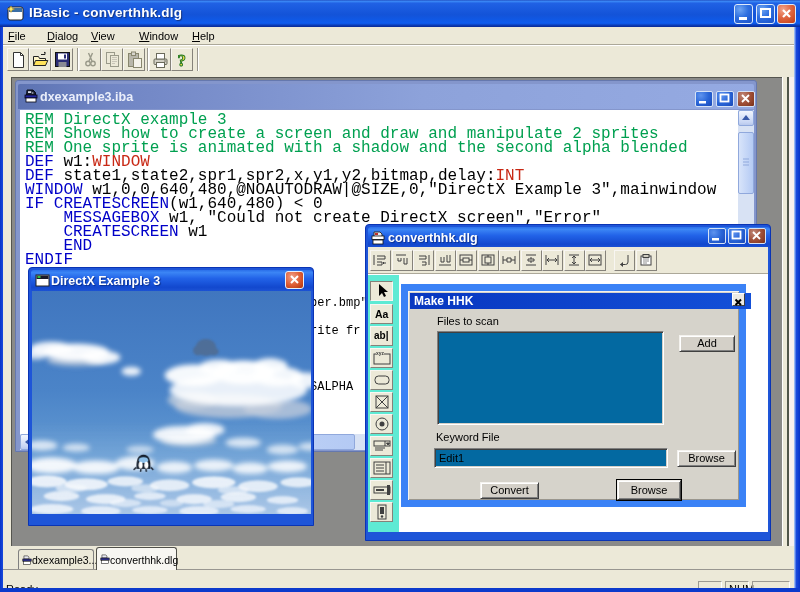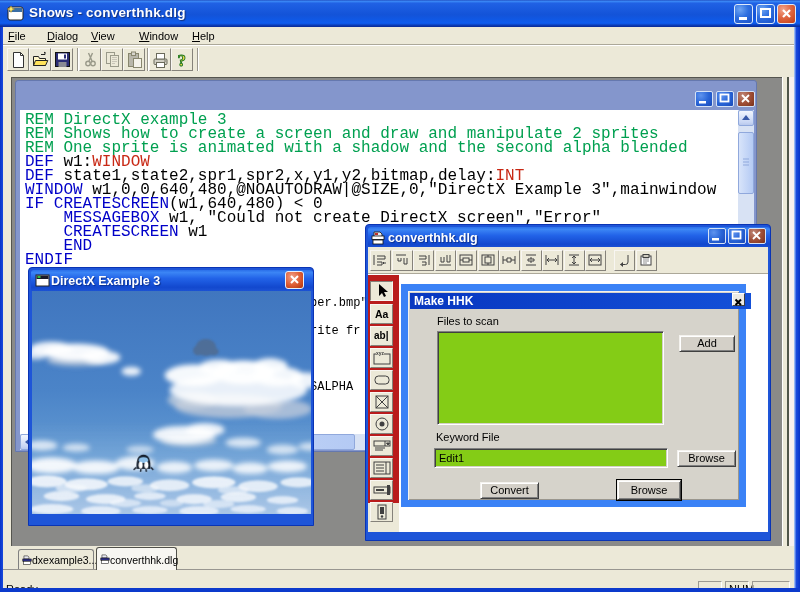--- a/index.html
+++ b/index.html
@@ -70,36 +70,36 @@
 .xbtn-sm { width:19px; height:18px; border-radius:3px; border:1px solid #E8F0FC;
   background:radial-gradient(circle at 35% 30%, #F0A088 0%, #E06038 50%, #B03208 100%); }
 #sky { left:3px; top:23px; width:279px; height:223px; overflow:hidden; }
 
 #dlgwin { left:353px; top:146px; width:406px; height:317px; }
 #dlgwin-title { left:2px; top:2px; width:402px; height:21px; }
 #dlgwin-inner { left:2px; top:22px; width:400px; height:285px; background:#ECE9D8; }
 #dlgtoolbar { left:0; top:0; width:400px; height:27px; border-bottom:1px solid #ACA899; box-shadow:0 1px 0 #fff; }
 .dtb { top:3px; width:21px; height:21px; background:#ECE9D8; border:1px solid; border-color:#F8F6F2 #85827A #85827A #F8F6F2; }
 .dtb svg { position:absolute; left:1px; top:2px; }
-#lefttools { left:0; top:28px; width:31px; height:228px; background:#b91c1c; }
+#lefttools { left:0; top:28px; width:31px; height:257px; background:#5eead4; }
 .ltb { left:2px; width:23px; height:20px; background:#ECE9D8; border:1px solid; border-color:#F8F6F2 #85827A #85827A #F8F6F2; font-size:11px; font-weight:bold; }
 .ltb.pressed { border-color:#85827A #F8F6F2 #F8F6F2 #85827A; }
 .ltb svg { position:absolute; left:0px; top:0px; }
 #canvas { left:31px; top:28px; width:369px; height:257px; background:#fff; }
 
 
 #mkdlg { left:2px; top:9px; width:345px; height:223px; background:#D6D3CB;
   border:7px solid #3b82f6; box-shadow:inset 1px 1px 0 #F4F2EE, inset -1px -1px 0 #9A968E; }
 #mktitle { left:2px; top:2px; width:341px; height:16px;
   background:linear-gradient(90deg,#0837C0,#1350D8); }
 #mktitle span { position:absolute; left:4px; top:1px; color:#fff; font-weight:bold; font-size:12px; }
 #mkclose { left:324px; top:2px; width:13px; height:13px; background:#EDEBE4;
   border:1px solid; border-color:#fff #404040 #404040 #fff; }
 .lbl { font-size:11px; color:#000; }
-.sunken { background:#84cc16; border:1px solid; border-color:#808080 #fff #fff #808080;
+.sunken { background:#0369a1; border:1px solid; border-color:#808080 #fff #fff #808080;
   box-shadow:inset 1px 1px 0 #404040, inset -1px -1px 0 #D4D0C8; }
 .btn { background:#D4D0C8; border:1px solid; border-color:#F4F2EE #404040 #404040 #F4F2EE;
   box-shadow:inset 1px 1px 0 #fff, inset -1px -1px 0 #808080;
   font-size:11px; text-align:center; color:#000; }
 .btn.default { outline:1px solid #000; }
 
 
 #tabbar { left:3px; top:546px; width:791px; height:24px; background:#ECE9D8; }
 .tab { font-size:11px; color:#000; background:#ECE9D8; border:1px solid #808080; border-bottom:none; border-radius:3px 3px 0 0; }
 #tab1 { left:15px; top:3px; width:76px; height:20px; }
@@ -108,21 +108,21 @@
 .tabicon { position:absolute; left:3px; top:3px; }
 
 
 #statusbar { left:3px; top:570px; width:791px; height:18px; background:#ECE9D8; font-size:11px;margin-top:9px; }
 .spanel { top:2px; height:14px; border:1px solid; border-color:#9C9A92 #fff #fff #9C9A92; }
 </style>
 </head>
 <body>
 
 <div id="titlebar" class="abs"></div>
-<div id="title-text" class="abs">Shows - converthhk.dlg</div>
+<div id="title-text" class="abs">IBasic - converthhk.dlg</div>
 <div class="abs" style="left:7px;top:5px;width:17px;height:16px;">
 <svg width="17" height="16">
       <rect x="1" y="2" width="15" height="13" rx="2" fill="#fff" stroke="#222"></rect>
       <rect x="2" y="3" width="13" height="4" fill="#3A6EA5"></rect>
       <path d="M4 1 l1.2 2.2 L7.6 4 5.2 5 4 7.4 2.8 5 .4 4 2.8 3.2 Z" fill="#FFE864" stroke="#B08820" stroke-width="0.5"></path>
     </svg></div>
 <div class="abs xpbtn" style="left:734px;">
     <svg width="19" height="20">
       <rect x="5" y="13" width="8" height="3" fill="#fff"></rect>
     </svg>
@@ -204,20 +204,30 @@
       <svg width="17" height="18">
         <text x="3.5" y="15" font-size="17" font-weight="bold" fill="#E8D44A" stroke="#1E7820" stroke-width="0.9" font-family="Liberation Serif">?</text>
       </svg>
     </div>
   <div class="abs tsep" style="left:194px;"></div>
 </div>
 
 <div id="workspace" class="abs">
 
   <div id="codewin" class="abs">
+    <div id="codewin-title" class="abs">
+      <svg class="abs" style="left:6px;top:5px;" width="14" height="14">
+          <path d="M3 1 h6 l2.5 2.5 v3 h-9z" fill="#181E30" stroke="#0A0E1A"></path>
+          <rect x="4" y="2.2" width="3.2" height="1.8" fill="#D8DCE8"></rect>
+          <rect x="7.8" y="3.4" width="1.6" height="1.2" fill="#C8CCD8"></rect>
+          <rect x="1" y="6" width="12" height="3" fill="#2326A0" stroke="#05050F" stroke-width="0.8"></rect>
+          <rect x="2" y="9" width="10" height="4" fill="#FFFFFF" stroke="#05050F" stroke-width="0.8"></rect>
+        </svg>
+      <span class="wtext">dxexample3.iba</span>
+    </div>
     <div id="codewin-content" class="abs">
       <div id="code" class="abs"><span class="cm">REM DirectX example 3</span>
 <span class="cm">REM Shows how to create a screen and draw and manipulate 2 sprites</span>
 <span class="cm">REM One sprite is animated with a shadow and the second alpha blended</span>
 <span class="kw">DEF</span> w1:<span class="ty">WINDOW</span>
 <span class="kw">DEF</span> state1,state2,spr1,spr2,x,y1,y2,bitmap,delay:<span class="ty">INT</span>
 <span class="kw">WINDOW</span> w1,0,0,640,480,@NOAUTODRAW|@SIZE,0,"DirectX Example 3",mainwindow
 <span class="kw">IF</span> <span class="kw">CREATESCREEN</span>(w1,640,480) &lt; 0
     <span class="kw">MESSAGEBOX</span> w1, "Could not create DirectX screen","Error"
     <span class="kw">CREATESCREEN</span> w1

